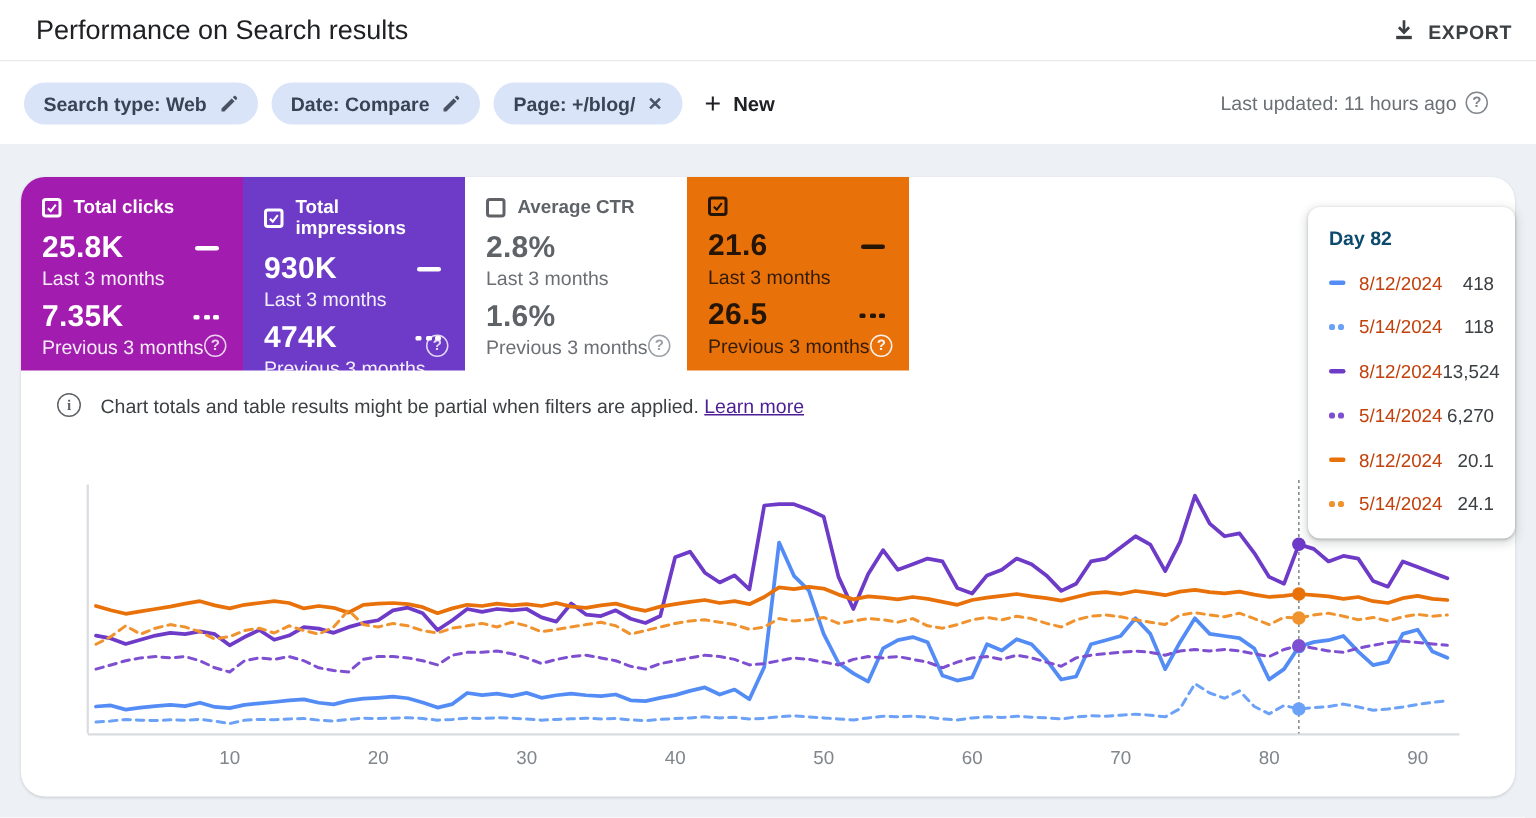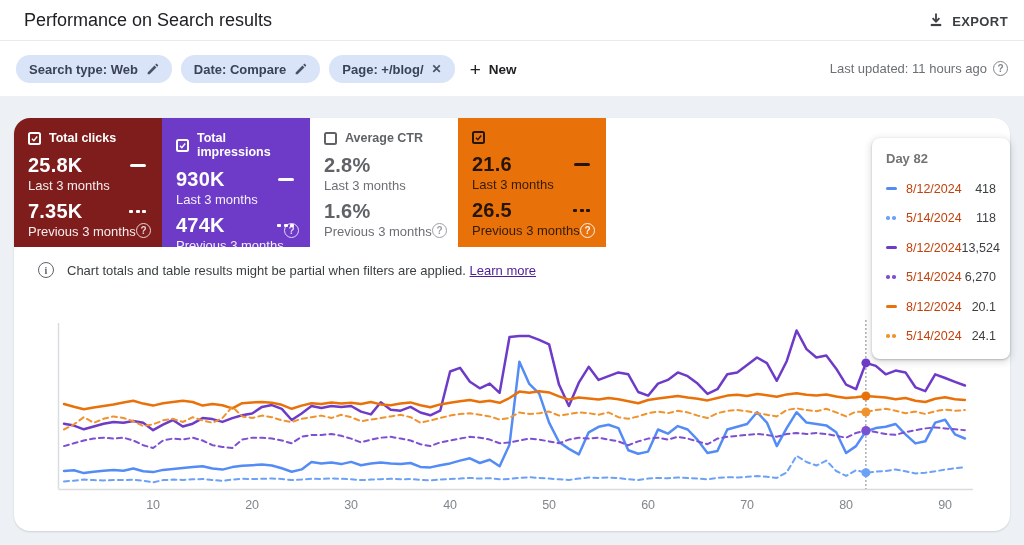--- a/index.html
+++ b/index.html
@@ -20,21 +20,21 @@
     background:#fff; z-index:2; }
   .chips { position:absolute; left:16px; top:14px; display:flex; gap:9px; align-items:center; }
   .chip { height:28px; border-radius:14px; background:#d9e4f8; color:#3a4355;
     display:flex; align-items:center; gap:8px; padding:0 13px; font-size:13px;
     font-weight:600; cursor:pointer; white-space:nowrap; }
   .chip svg { display:block; }
   .chip .x { font-size:12px; color:#4a5263; font-weight:700; }
   .new-btn { display:flex; align-items:center; gap:8px; color:#202124;
     font-size:13.5px; font-weight:600; margin-left:6px; cursor:pointer; }
   .new-btn .plus { font-size:19px; font-weight:400; line-height:1; color:#202124; }
-  .last-updated { position:absolute; right:16px; top:20px; display:flex;
+  .last-updated { position:absolute; right:32px; top:20px; display:flex;
     align-items:flex-start; gap:6px; color:#6b7075; font-size:13px; }
   .qmark { width:15px; height:15px; border-radius:50%; border:1.4px solid #80868b;
     color:#80868b; font-size:10px; display:inline-flex; align-items:center;
     justify-content:center; font-weight:700; flex:0 0 auto; }
 
   
   .content { position:absolute; left:0; top:96px; width:1024px; height:449px;
     background:#edf1f5; }
   .card { position:absolute; left:14px; top:22px; width:996px; height:413px;
     background:#fff; border-radius:16px; box-shadow:0 1px 2px rgba(60,64,67,.18); }
@@ -68,21 +68,21 @@
     justify-content:center; font-family:"Liberation Serif", serif; }
   .notice a { color:#4c1d95; text-decoration:underline; cursor:pointer; }
 
   
   #chart-svg { position:absolute; left:0; top:0; z-index:3; pointer-events:none; }
 
   
   .tooltip { position:absolute; left:872px; top:138px; width:138px; z-index:5;
     background:#fff; border-radius:8px; box-shadow:0 1px 2px rgba(60,64,67,.3),
     0 2px 6px 2px rgba(60,64,67,.15); padding:13px 14px 16px 14px; }
-  .ttitle { font-size:13px; font-weight:700; color:#737373; }
+  .ttitle { font-size:13px; font-weight:700; color:#0c4a6e; }
   .trow { display:flex; align-items:center; margin-top:15.5px; }
   .tsw { width:20px; flex:0 0 auto; display:flex; align-items:center; }
   .tsw .sol { width:11px; height:3px; border-radius:2px; }
   .tsw .dot { width:3.5px; height:3.5px; border-radius:50%; margin-right:2.5px; }
   .tdate { flex:1; font-size:12.5px; color:#c2410c; }
   .tval { font-size:12.5px; color:#3c4043; text-align:right; }
 </style>
 </head>
 <body>
 
@@ -129,21 +129,21 @@
     </div>
   <div class="last-updated">
     <span>Last updated: 11 hours ago</span>
     <span class="qmark">?</span>
   </div>
 </div>
 
 <div class="content">
   <div class="card">
     <div class="metrics" id="metrics">
-        <div class="metric" style="background: #7f1d1d; color: rgb(255, 255, 255);">
+        <div class="metric" style="background: #a21caf; color: rgb(255, 255, 255);">
           <div class="mhead">
             <span class="mbox">
               <svg width="11" height="11" viewBox="0 0 14 14">
                 <path d="M3 7.5 L6 10.5 L11.2 3.8" stroke="currentColor" stroke-width="2.2" fill="none"></path>
               </svg>
             </span>
             <span class="mlabel">Total clicks</span>
           </div>
           <div class="vrow">
             <span class="mval">25.8K</span>

